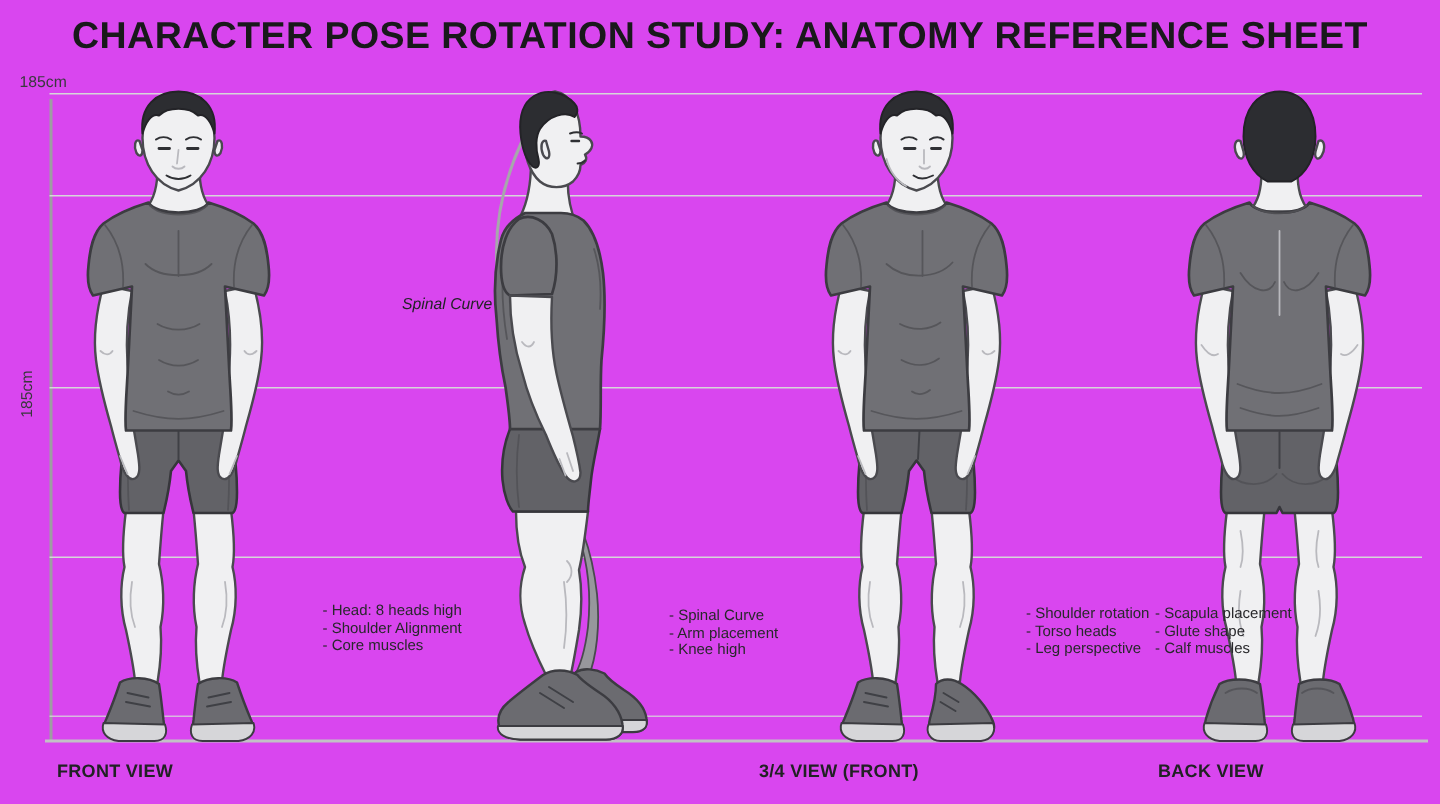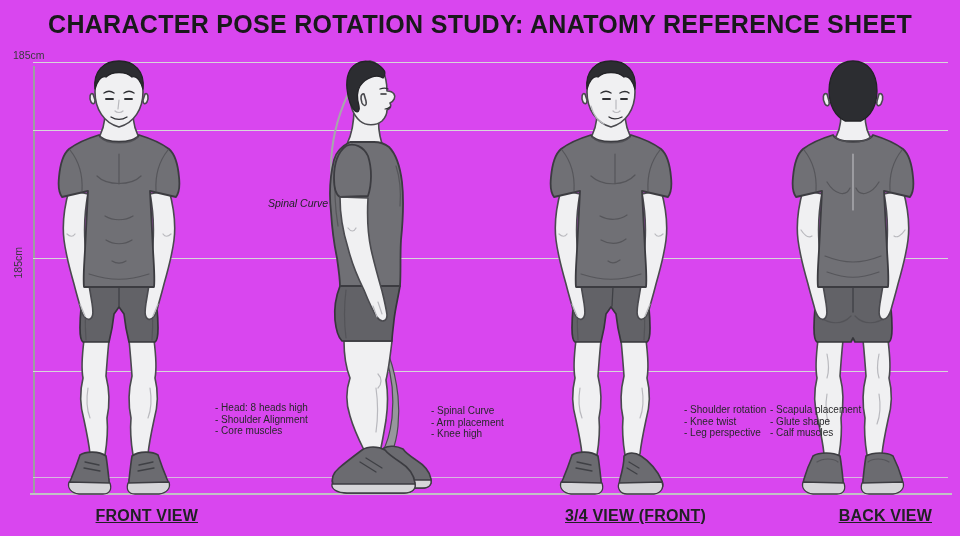--- a/index.html
+++ b/index.html
@@ -10,22 +10,22 @@
   .meas-top{position:absolute;left:13px;top:49px;font-size:10.5px;color:#39393d;}
   .meas-side{position:absolute;left:12px;top:247px;writing-mode:vertical-rl;transform:rotate(180deg);
              font-size:10.5px;color:#39393d;}
   .ruler{position:absolute;left:33px;top:66px;width:1.5px;height:428px;background:#9e9da2;}
   .grid{position:absolute;left:33px;right:12px;height:1px;background:#d7d6d9;}
   .grid.g1{top:62px}.grid.g2{top:130px}.grid.g3{top:258px}.grid.g4{top:371px}.grid.g5{top:477px;opacity:.8}
   .ground{position:absolute;left:30px;right:8px;top:493px;height:2px;background:#c2c1c5;}
   .figure{position:absolute;top:58px;width:170px;height:440px;}
   .notes{position:absolute;font-size:10px;line-height:11.5px;color:#28282b;white-space:nowrap;margin-left:40px;}
   .inline-label{position:absolute;left:268px;top:197px;font-size:10.5px;color:#222226;font-style:italic;}
-  .view-label{position:absolute;top:507px;font-size:16px;font-weight:bold;letter-spacing:.2px;
-              color:#212124;text-align:right;white-space:nowrap;text-decoration:underline;}
+  .view-label{position:absolute;top:507px;font-size:12px;font-weight:bold;letter-spacing:.2px;
+              color:#212124;text-align:left;white-space:nowrap;}
   
   .sk{fill:#f0f0f2;stroke:#4a4a4f;stroke-width:1.6}
   .cl{fill:#707075;stroke:#3c3c41;stroke-width:1.8}
   .sh{fill:#626267;stroke:#36363b;stroke-width:1.7}
   .hr{fill:#2c2d31;stroke:#232327;stroke-width:1.3}
   .su{fill:#6b6b70;stroke:#3c3c41;stroke-width:1.6}
   .so{fill:#d6d6d9;stroke:#3c3c41;stroke-width:1.3}
   .d1{fill:none;stroke:#515156;stroke-width:1.2;opacity:.85}
   .dk{fill:none;stroke:#3f4045;stroke-width:1.3}
   .d2{fill:none;stroke:#b9b9be;stroke-width:1.2}
@@ -216,28 +216,28 @@
     <path class="sk" d="M60,36 C56,34 55,41 58,46 C60,49 63,48 62,43 Z M112,36 C116,34 117,41 114,46 C112,49 109,48 110,43 Z"></path>
   </svg>
 
   <div class="inline-label">Spinal Curve</div>
 
   <div class="notes" style="left:175px;top:402px">
     <div>- Head: 8 heads high</div>
     <div>- Shoulder Alignment</div>
     <div>- Core muscles</div>
   </div>
-  <div class="notes" style="left:391px;top:405px">
+  <div class="notes" style="left:406px;top:405px">
     <div>- Spinal Curve</div>
     <div>- Arm placement</div>
     <div>- Knee high</div>
   </div>
   <div class="notes" style="left:644px;top:404px">
     <div>- Shoulder rotation</div>
-    <div>- Knee twist</div>
+    <div>- Torso heads</div>
     <div>- Leg perspective</div>
   </div>
   <div class="notes" style="left:730px;top:404px">
     <div>- Scapula placement</div>
     <div>- Glute shape</div>
     <div>- Calf muscles</div>
   </div>
 
   <div class="view-label" style="left:38px;width:160px">FRONT VIEW</div>
   <div class="view-label" style="left:506px;width:200px">3/4 VIEW (FRONT)</div>

